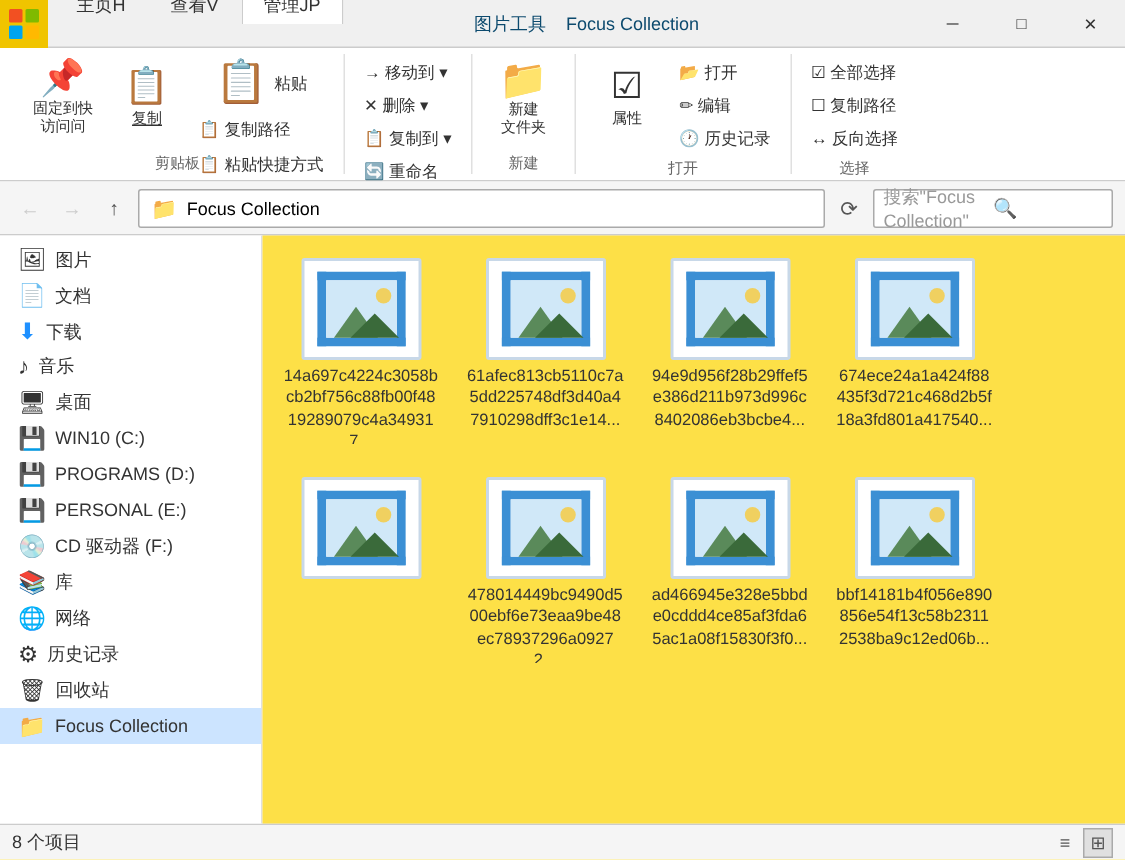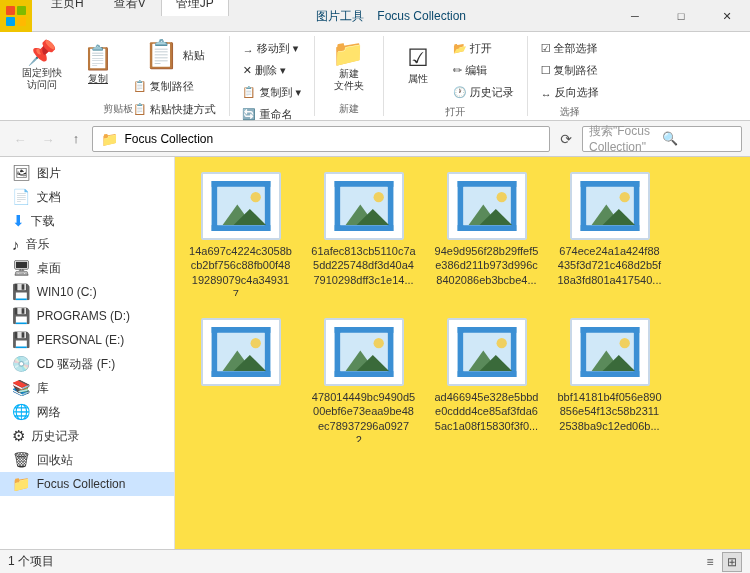--- a/index.html
+++ b/index.html
@@ -737,18 +737,18 @@
       <polygon points="30,60 52,38 74,60" fill="#3a6a3a"></polygon>
     </svg>
   </div>
         <div class="file-name">bbf14181b4f056e890856e54f13c58b23112538ba9c12ed06b...</div>
       </div>
     </div>
 
 </div>
 
 <div class="status-bar">
-  <span class="status-text">1 个项目</span>
+  <span class="status-text">8 个项目</span>
   <div class="view-btns">
     <div class="view-btn" title="详细信息">≡</div>
     <div class="view-btn active" title="大图标">⊞</div>
   </div>
 </div>
 
 </body></html>

